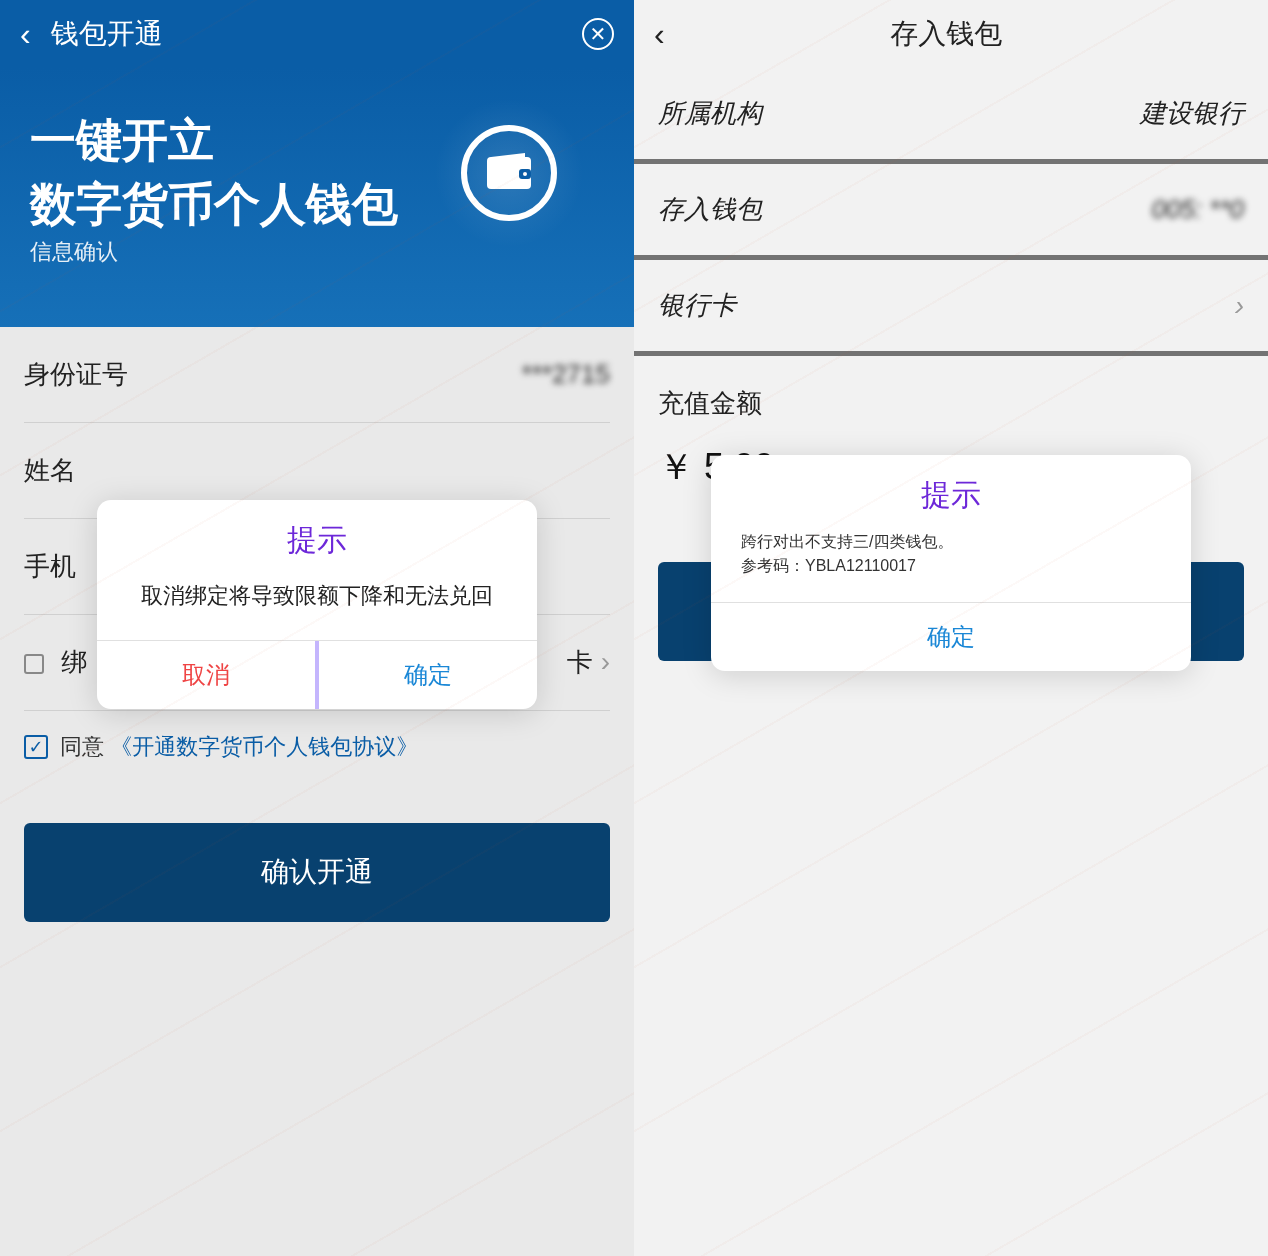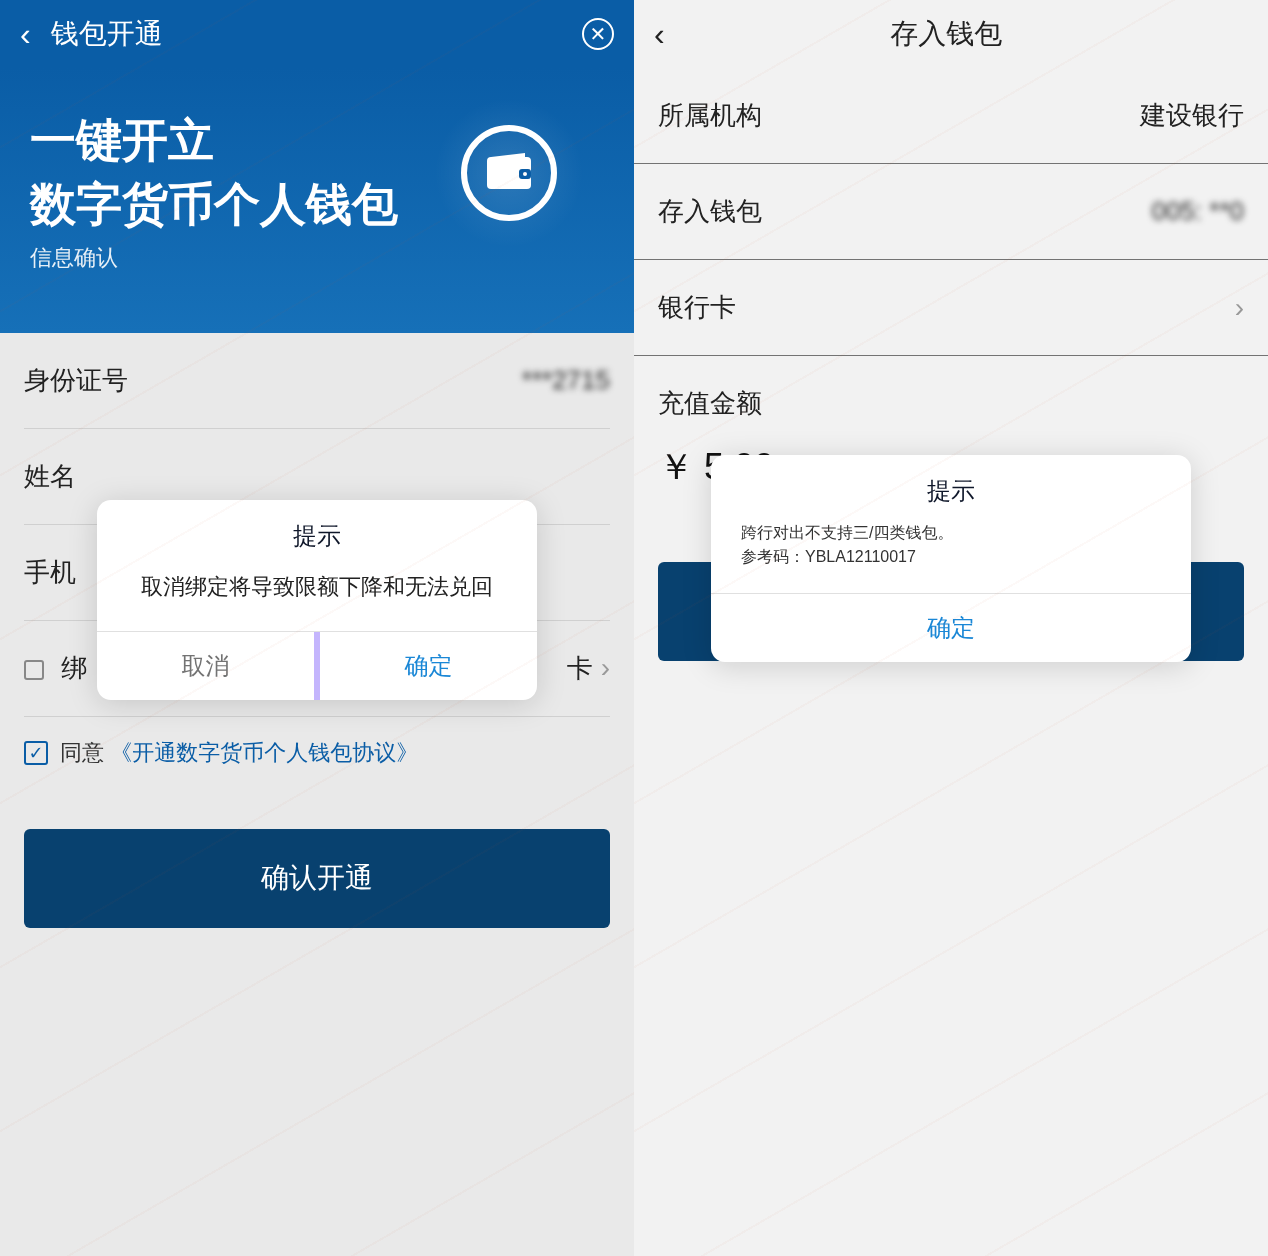--- a/index.html
+++ b/index.html
@@ -10,55 +10,55 @@
 
 
 .hdr-blue { background: #0a5da6; color: #fff; height: 68px; display: flex; align-items: center; padding: 0 20px; }
 .back-ic { font-size: 32px; margin-right: 20px; cursor: pointer; }
 .hdr-title { font-size: 28px; flex: 1; }
 .close-ic { width: 32px; height: 32px; border: 2.5px solid #fff; border-radius: 50%; display: flex; align-items: center; justify-content: center; font-size: 20px; cursor: pointer; }
 
 
 .hero { background: linear-gradient(180deg, #0a5da6, #1670b8); color: #fff; padding: 40px 30px 60px; position: relative; }
 .hero h1 { font-size: 46px; font-weight: 700; line-height: 1.4; }
-.hero .sub { font-size: 22px; margin-top: 6px; opacity: .9; }
+.hero .sub { font-size: 22px; margin-top: 0; opacity: .9; }
 .wallet-circle { position: absolute; right: 50px; top: 30px; width: 150px; height: 150px; border-radius: 50%; background: radial-gradient(circle, rgba(255,255,255,.12) 0%, rgba(255,255,255,0) 70%); display: flex; align-items: center; justify-content: center; }
 .wallet-inner { width: 96px; height: 96px; border: 6px solid #fff; border-radius: 50%; display: flex; align-items: center; justify-content: center; }
 .wallet-svg { width: 48px; height: 40px; }
 
 
 .form { background: #e9e9e9; padding: 0 24px; }
 .row { display: flex; align-items: center; height: 96px; border-bottom: 1px solid #d0d0d0; font-size: 26px; color: #222; }
 .row .label { flex: 1; }
 .row .val { color: #222; }
 .row .chev { color: #999; font-size: 28px; margin-left: 8px; }
 .checkbox-row { display: flex; align-items: center; height: 72px; font-size: 22px; color: #333; }
 .cb { width: 24px; height: 24px; border: 2px solid #0a5da6; border-radius: 3px; display: inline-flex; align-items: center; justify-content: center; margin-right: 12px; color: #0a5da6; font-size: 18px; }
 .link { color: #0a5da6; }
 
 
 .primary-btn { margin: 40px 24px; background: #08416f; color: #fff; border: none; height: 99px; width: calc(100% - 48px); border-radius: 6px; font-size: 28px; cursor: pointer; }
 
 
 .dialog { position: absolute; left: 50%; transform: translateX(-50%); background: #fff; border-radius: 14px; box-shadow: 0 4px 30px rgba(0,0,0,.15); overflow: hidden; }
 .dlg-left { top: 500px; width: 440px; }
-.dlg-title { text-align: center; color: #0f172a; font-size: 24px; padding: 20px 0 10px; }
+.dlg-title { text-align: center; color: #6d28d9; font-size: 30px; padding: 20px 0 10px; }
 .dlg-msg { text-align: center; font-size: 22px; color: #222; padding: 8px 24px 28px; line-height: 1.5; }
 .dlg-btns { display: flex; border-top: 1px solid #e0e0e0; }
 .dlg-btn { flex: 1; text-align: center; padding: 18px 0; font-size: 24px; cursor: pointer; }
-.dlg-btn.cancel { color: #737373; border-right: 6px solid #c4b5fd; }
+.dlg-btn.cancel { color: #ef4444; border-right: 4px solid #c4b5fd; }
 .dlg-btn.ok { color: #1a87d6; }
 
 
 .hdr-gray { background: #f2f2f2; height: 68px; display: flex; align-items: center; padding: 0 20px; color: #222; }
 .hdr-gray .back-ic { color: #222; }
 .hdr-gray .title { flex: 1; text-align: center; font-size: 28px; margin-left: -40px; }
 
 
-.right .row { background: transparent; padding: 0 24px; border-bottom: 1px solid #737373; }
+.right .row { background: transparent; padding: 0 24px; border-bottom: 5px solid #737373; font-style: italic; }
 .section-label { padding: 30px 24px 12px; font-size: 26px; color: #222; }
 .amount { padding: 10px 24px 40px; font-size: 36px; color: #111; }
 
 
 .dlg-right { top: 455px; width: 480px; }
 .dlg-right .dlg-msg { text-align: left; padding: 4px 30px 24px; font-size: 16px; color: #333; }
 .dlg-right .dlg-btn.ok { border-top: 1px solid #e0e0e0; width: 100%; }
 
 
 .redact { filter: blur(3px); color: #000; }

